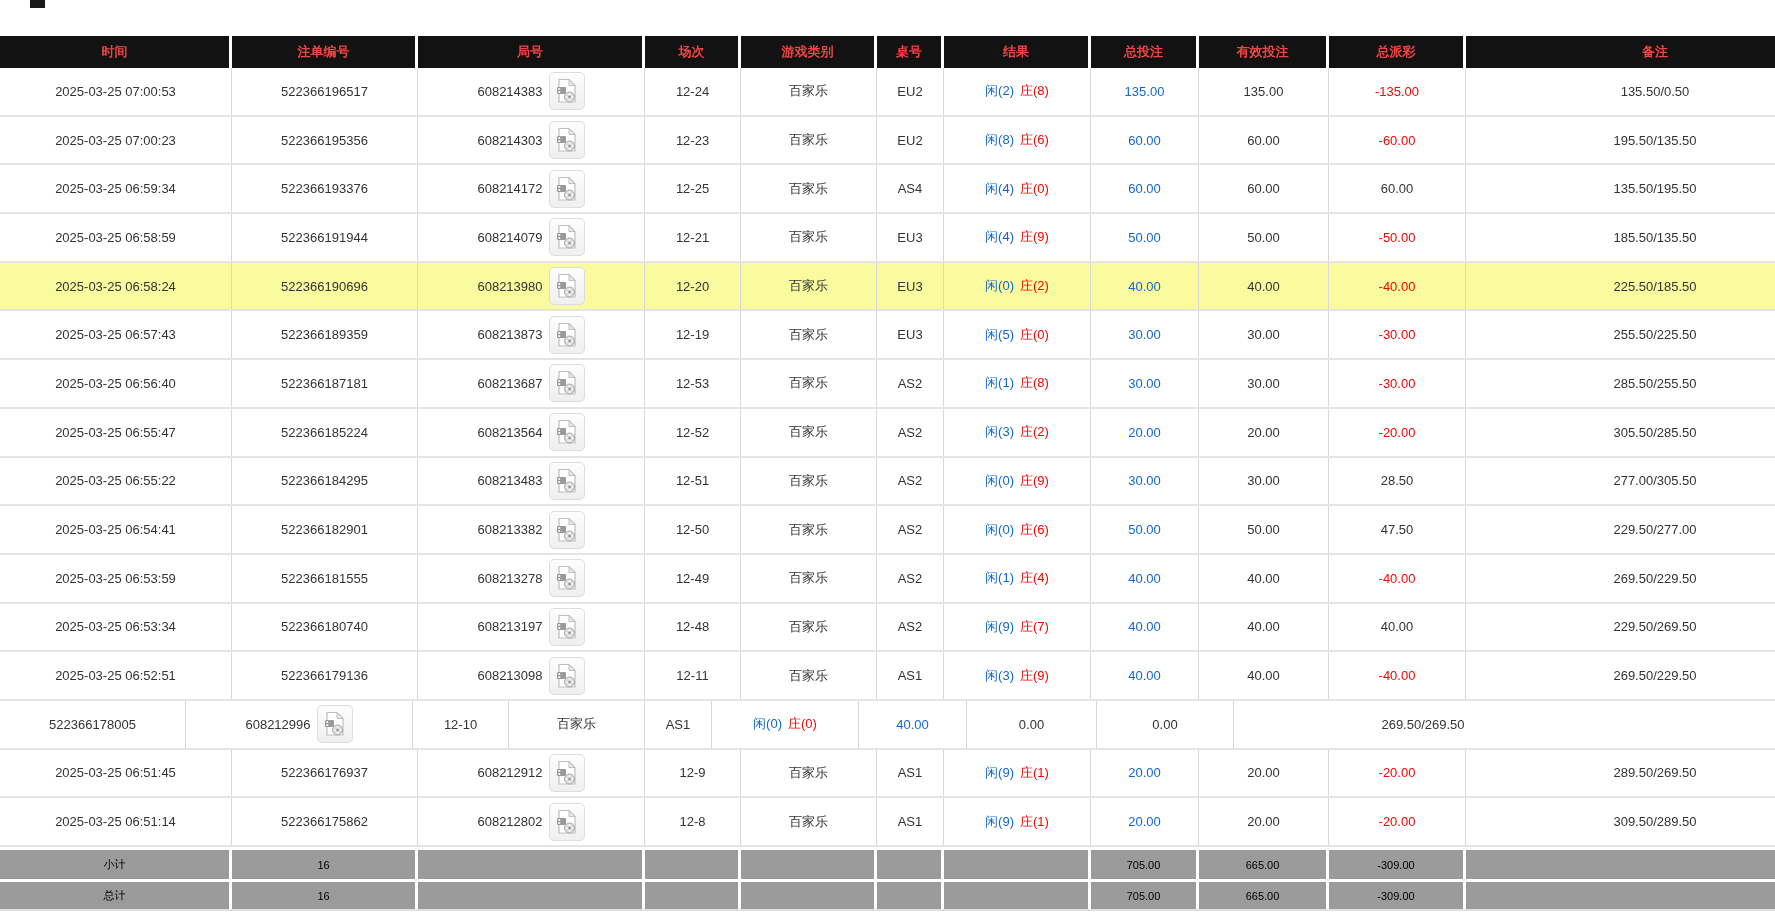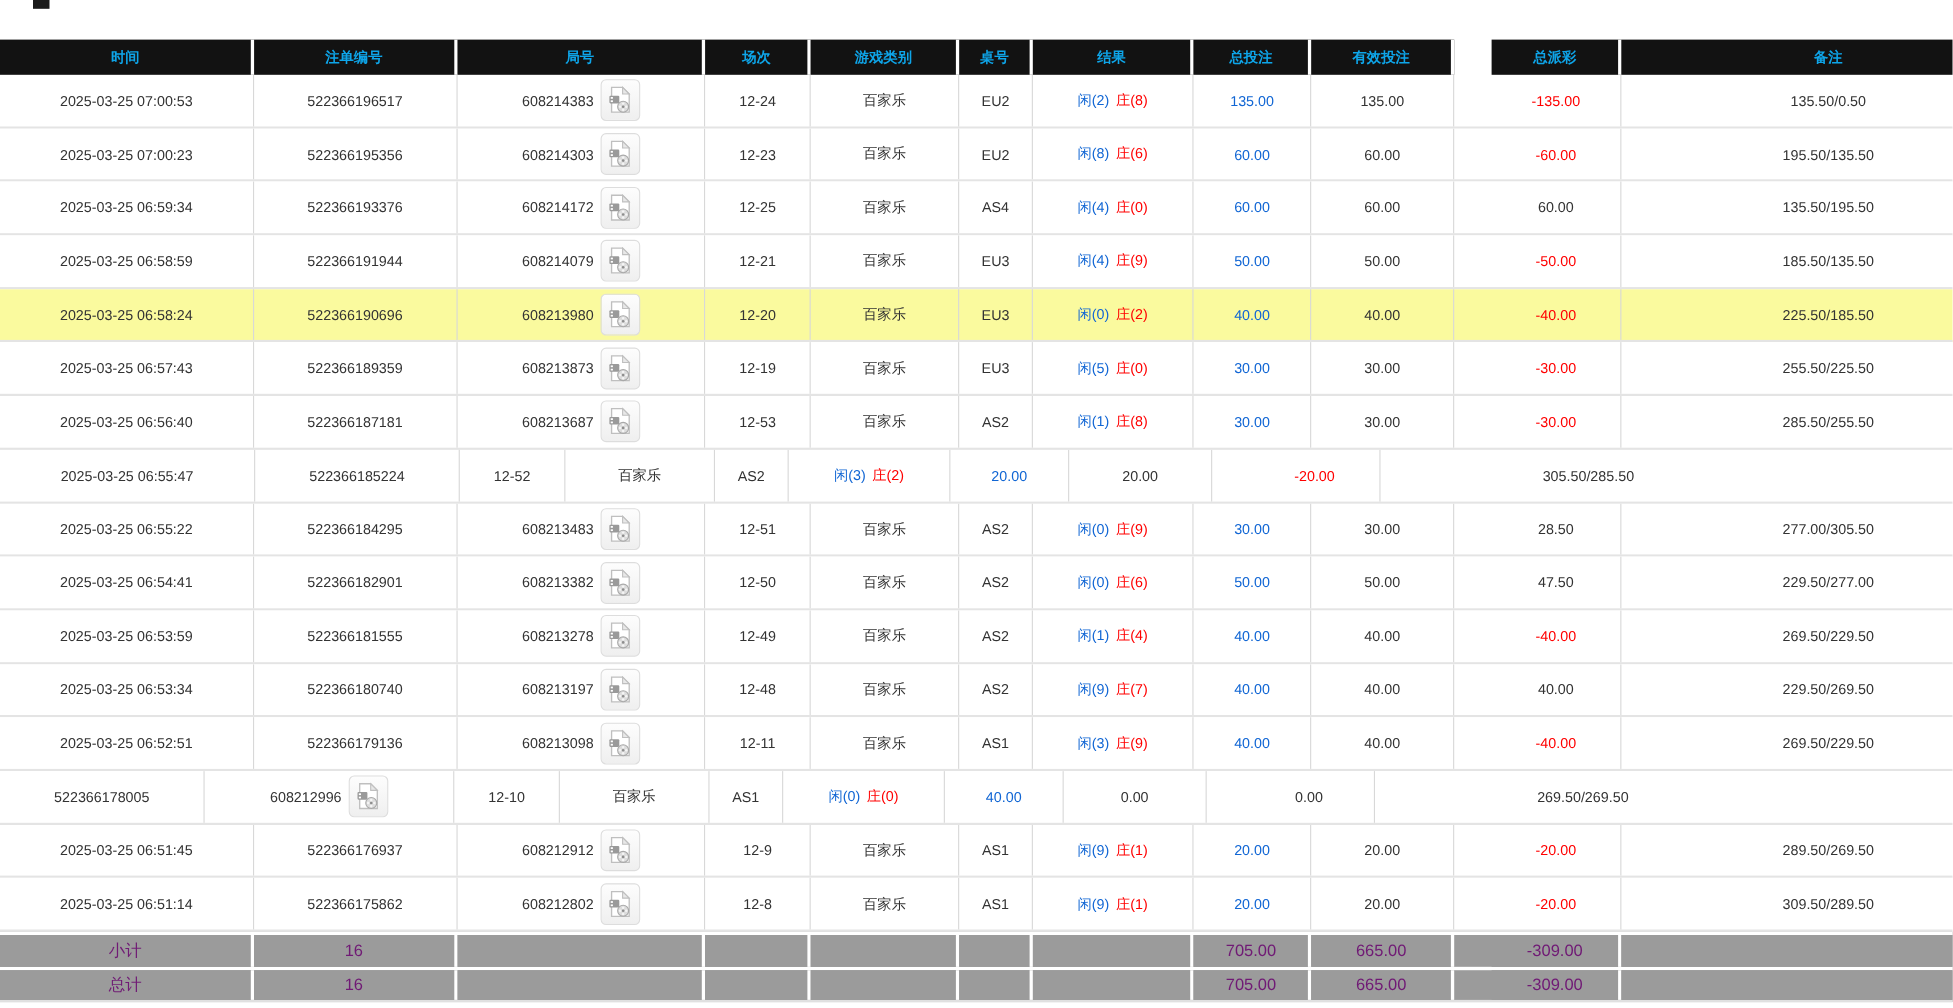--- a/index.html
+++ b/index.html
@@ -13,21 +13,21 @@
   .top-notch{
     position:absolute;left:30px;top:0;width:15px;height:8px;
     background:#1a1a1a;
   }
   .table{
     position:absolute;left:0;top:36px;width:1850px;
   }
   .hrow{display:flex;height:32px;}
   .hcell{
     box-sizing:border-box;
-    background:#121212;color:#0ea5e9;
+    background:#121212;color:#ef4444;
     font-size:13px;font-weight:bold;
     display:flex;align-items:center;justify-content:center;
     border-right:3px solid #ffffff;
   }
   .hcell:last-child{border-right:none;}
   .trow{display:flex;height:48.7px;background:#ffffff;border-bottom:2px solid #e4e4e4;box-sizing:border-box;}
   .trow.highlighted{background:#fafa9e;}
   .cell{
     box-sizing:border-box;
     font-size:13px;color:#333333;
@@ -41,34 +41,34 @@
   .red{color:#ff0000;}
   .c-time{width:232px;}
   .c-order{width:186px;}
   .c-round{width:227px;}
   .c-session{width:96px;}
   .c-game{width:136px;}
   .c-tableno{width:67px;}
   .c-result{width:147px;}
   .c-totalbet{width:108px;}
   .c-validbet{width:130px;}
-  .c-payout{width:119px;margin-left:34px;}
+  .c-payout{width:137px;}
   .c-remark{width:378px;}
   .replay-btn{
     width:36px;height:38px;
     border:1px solid #dddddd;border-radius:5px;
     background:linear-gradient(#fdfdfd,#efefef);
     display:flex;align-items:center;justify-content:center;
     padding:0;cursor:pointer;
   }
   .summary{height:32px;border-bottom:none;border-top:3px solid #ffffff;background:#9b9b9b;}
   .summary .cell{
-    background:#9b9b9b;color:#701a75;
+    background:#9b9b9b;color:#000000;
     border-right:3px solid #ffffff;
-    font-size:15px;
+    font-size:11px;
   }
   .summary .cell:last-child{border-right:none;}
   .summary:last-child{border-bottom:2px solid #e0e0e0;}
 </style>
 </head>
 <body>
 
 <div class="top-notch"></div>
 
 <div class="table">
@@ -327,20 +327,38 @@
         <div class="cell c-totalbet">
           <span class="blue">30.00</span>
         </div>
         <div class="cell c-validbet">30.00</div>
         <div class="cell c-payout red">-30.00</div>
         <div class="cell c-remark">285.50/255.50</div>
       </div>
       <div class="trow">
         <div class="cell c-time">2025-03-25 06:55:47</div>
         <div class="cell c-order">522366185224</div>
+        <div class="cell c-round">
+          <span>608213564</span>
+          <button class="replay-btn">
+  <svg width="22" height="26" viewBox="0 0 22 26">
+    <path d="M3 1.5 H13 L19 7.5 V24 H3 Z" fill="#ffffff" stroke="#bfbfbf" stroke-width="1.2"></path>
+    <path d="M13 1.5 V7.5 H19 Z" fill="#e8e8e8" stroke="#bfbfbf" stroke-width="1"></path>
+    <rect x="1" y="9" width="9" height="7" rx="1" fill="#9a9a9a"></rect>
+    <rect x="2.2" y="10.2" width="2" height="1.6" fill="#ffffff"></rect>
+    <rect x="2.2" y="13.2" width="2" height="1.6" fill="#ffffff"></rect>
+    <circle cx="13.5" cy="19" r="5" fill="#dcdcdc" stroke="#a8a8a8" stroke-width="1"></circle>
+    <circle cx="13.5" cy="19" r="1.2" fill="#8d8d8d"></circle>
+    <circle cx="13.5" cy="16.2" r="1.1" fill="#f5f5f5"></circle>
+    <circle cx="13.5" cy="21.8" r="1.1" fill="#f5f5f5"></circle>
+    <circle cx="10.7" cy="19" r="1.1" fill="#f5f5f5"></circle>
+    <circle cx="16.3" cy="19" r="1.1" fill="#f5f5f5"></circle>
+  </svg>
+</button>
+        </div>
         <div class="cell c-session">12-52</div>
         <div class="cell c-game">百家乐</div>
         <div class="cell c-tableno">AS2</div>
         <div class="cell c-result">
           <span class="blue">闲(3)</span>
           <span class="red">庄(2)</span>
         </div>
         <div class="cell c-totalbet">
           <span class="blue">20.00</span>
         </div>

